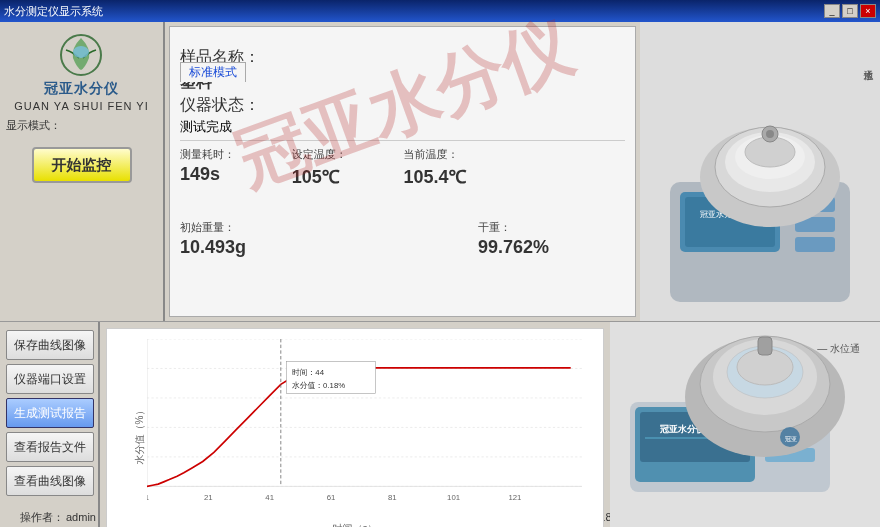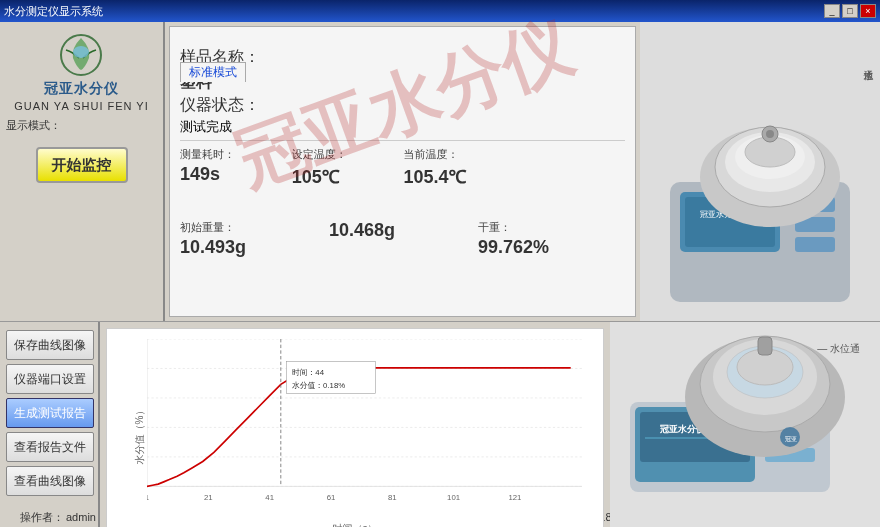--- a/index.html
+++ b/index.html
@@ -83,21 +83,21 @@
     }
 
     .display-mode {
       font-size: 11px;
       color: #333;
       align-self: flex-start;
       margin-bottom: 4px;
     }
 
     .start-btn {
-      width: 92px;
+      width: 100px;
       height: 36px;
       background: linear-gradient(to bottom, #fffccc, #e8e000);
       border: 2px solid #999;
       border-radius: 4px;
       font-size: 15px;
       font-weight: bold;
       color: #333;
       cursor: pointer;
       margin-top: 10px;
     }
@@ -340,21 +340,20 @@
           <span class="metric-value">105.4℃</span>
         </div>
       </div>
 
       <div class="metrics-grid2" style="margin-top:32px;">
         <div class="metric-item">
           <span class="metric-label">初始重量：</span>
           <span class="metric-value">10.493g</span>
         </div>
         <div class="metric-item">
-          <span class="metric-value">10.468g</span>
         </div>
         <div class="metric-item">
           <span class="metric-label">干重：</span>
           <span class="metric-value">99.762%</span>
         </div>
       </div>
     </div>
 
     <div class="device-area" style="width:240px;background:#ddd;position:relative;">
       

